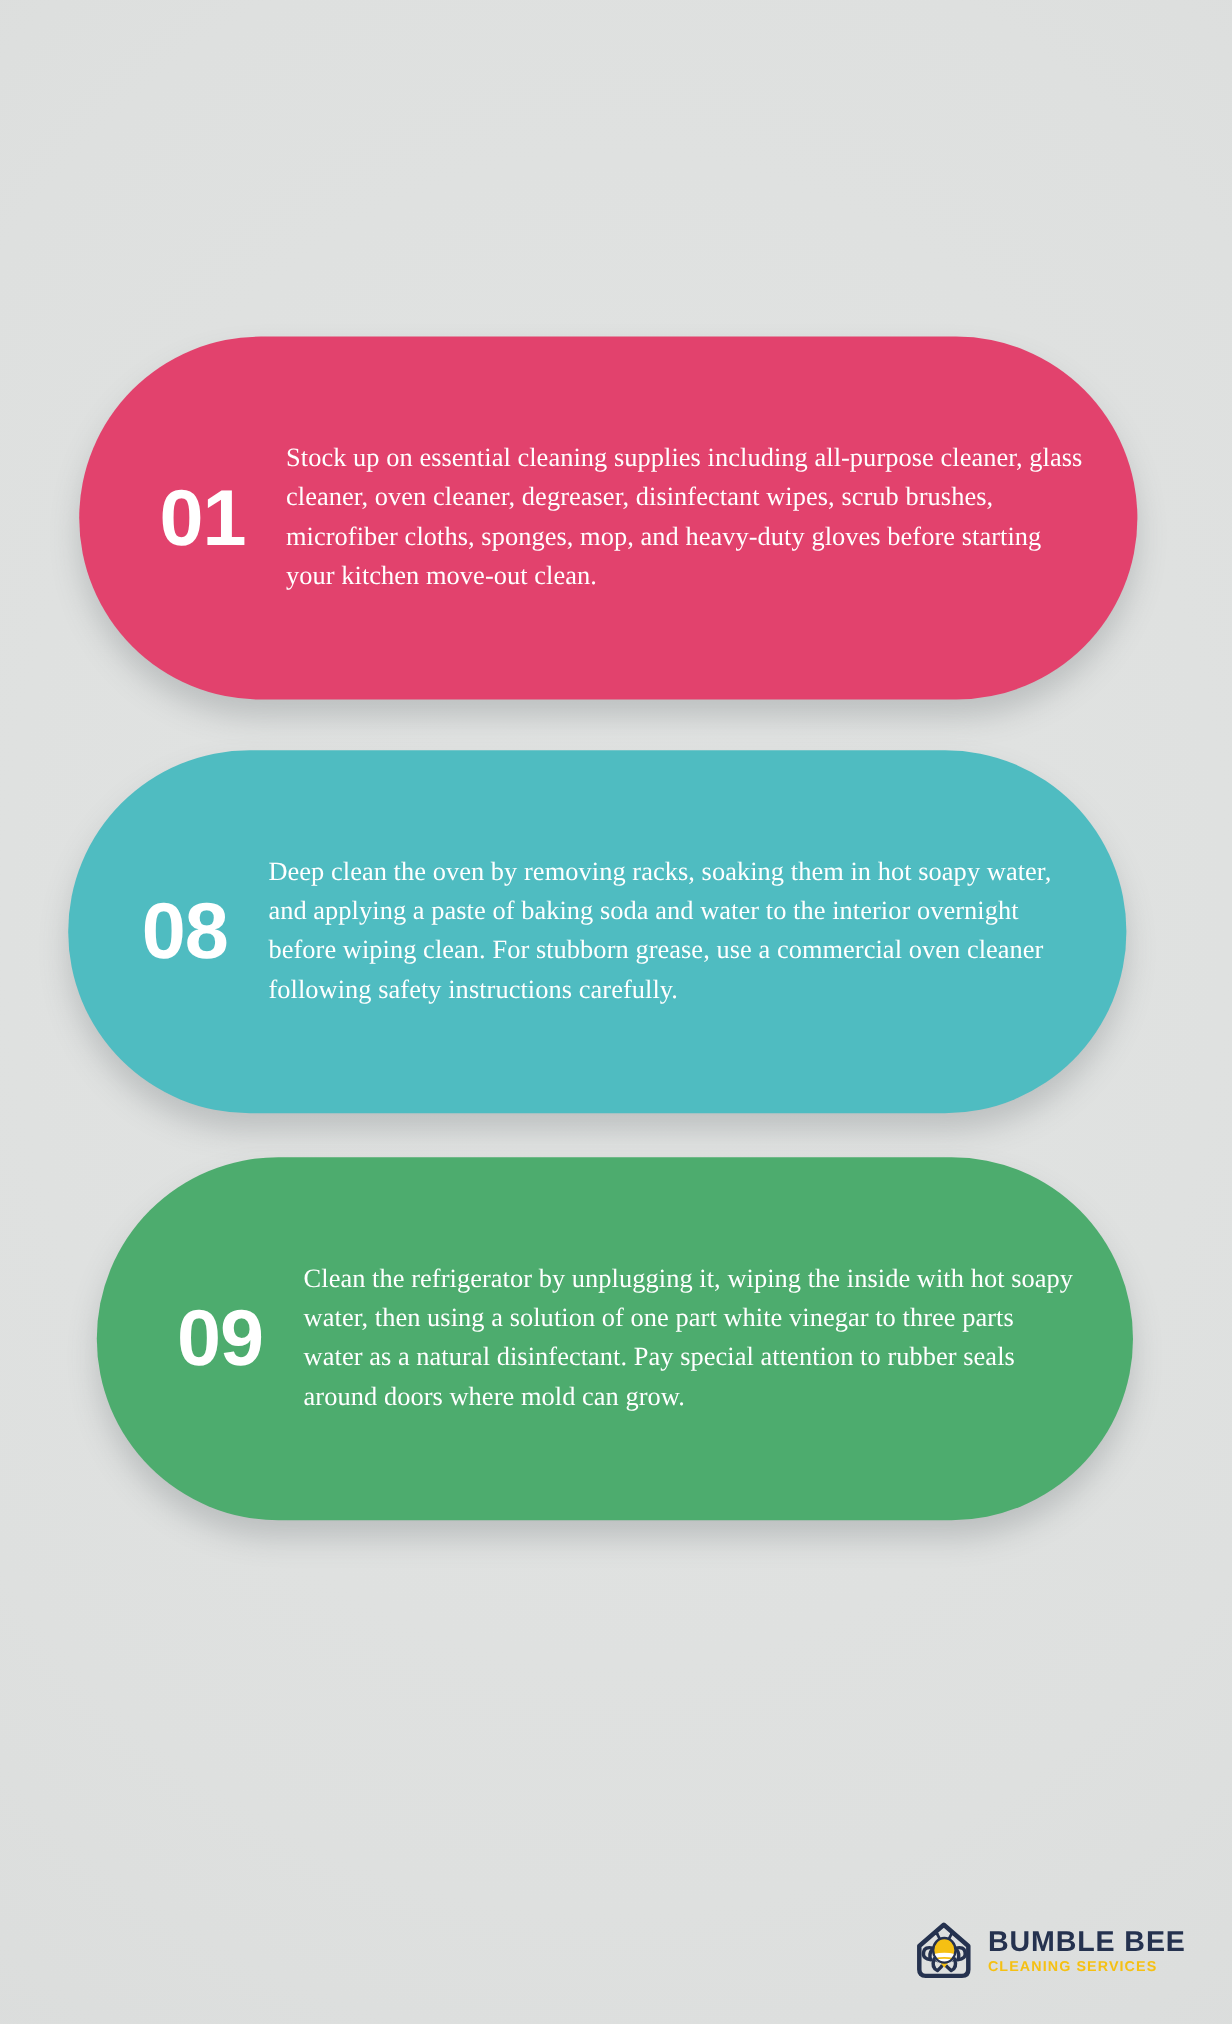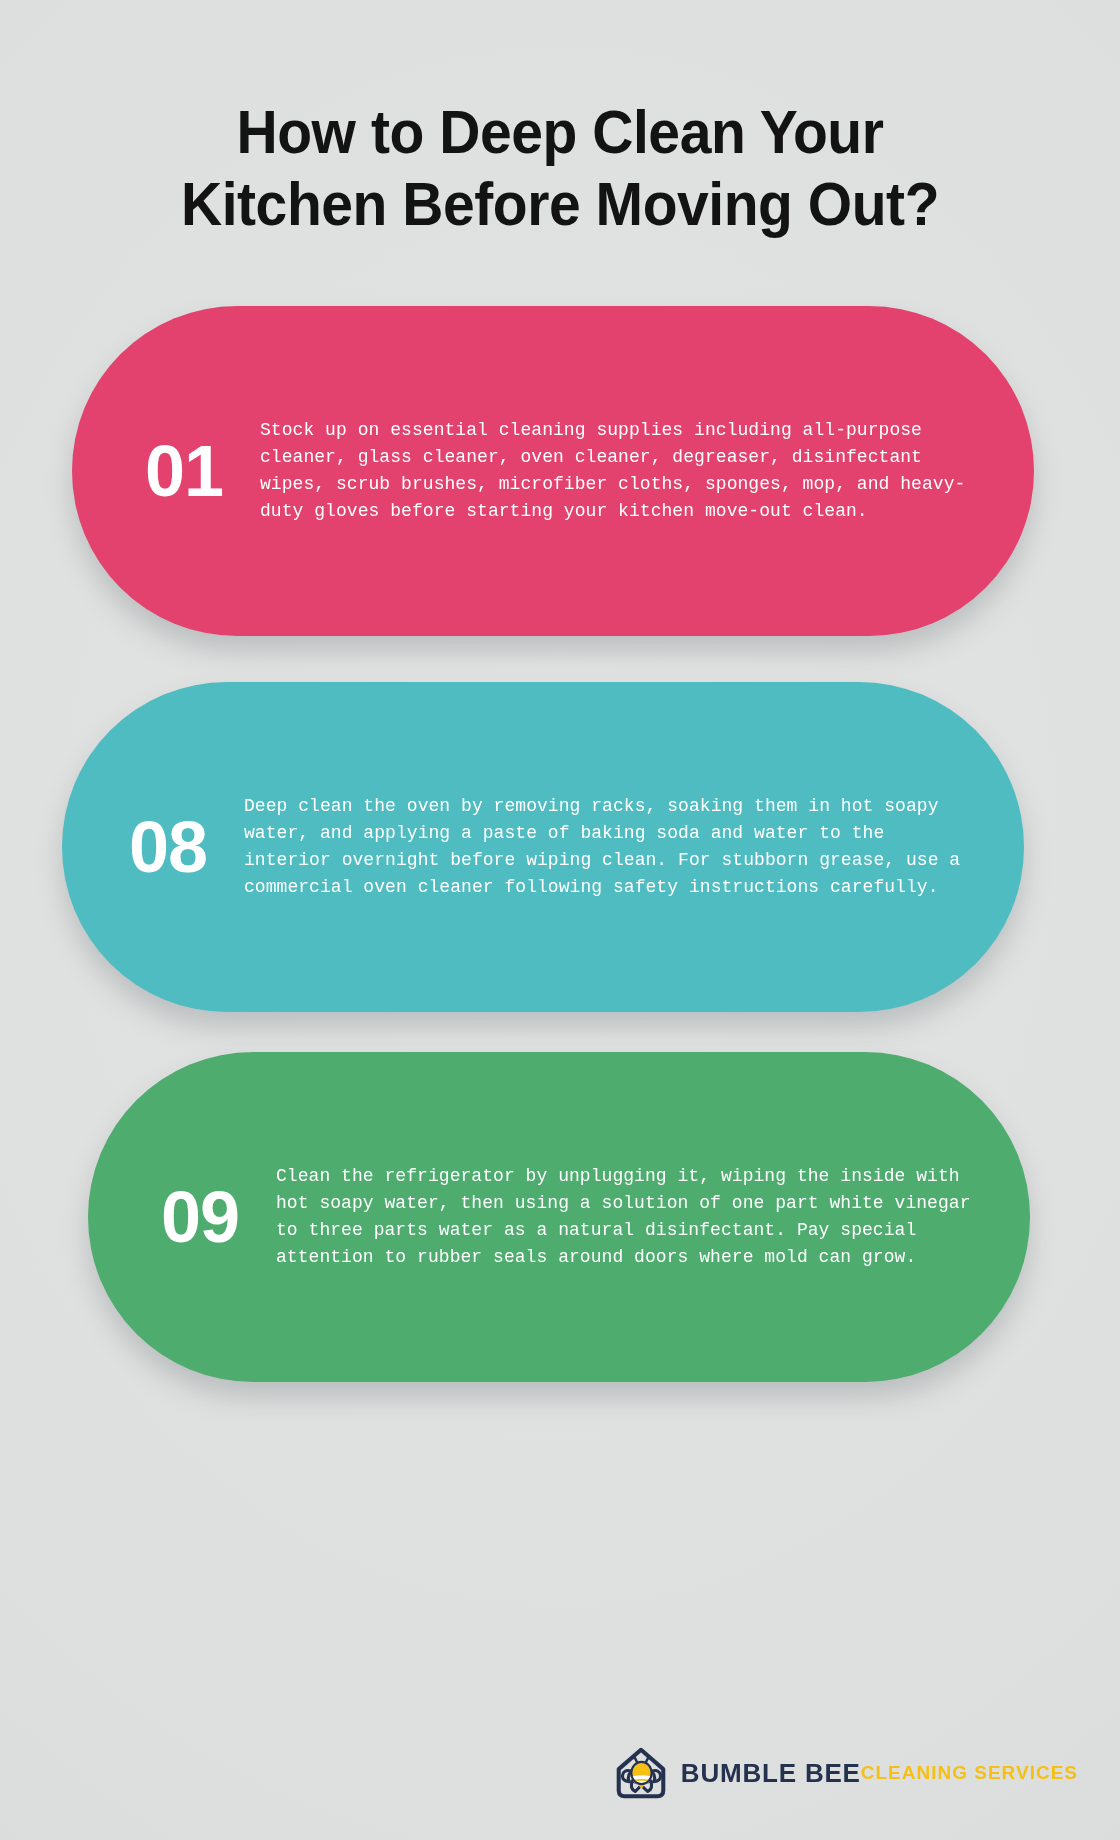--- a/index.html
+++ b/index.html
@@ -92,22 +92,22 @@
     font-weight: bold;
     font-size: 72px;
     line-height: 1;
     color: #ffffff;
     letter-spacing: -1px;
     user-select: none;
   }
 
   .card-text {
     flex: 1 1 auto;
-    font-family: Liberation Mono, monospace;
-    font-size: 18px;
+    font-family: Liberation Serif, serif;
+    font-size: 24px;
     line-height: 1.49;
     color: #ffffff;
     padding-right: 4px;
     letter-spacing: 0.05px;
   }
 
   
   .logo {
     position: absolute;
     right: 42px;
@@ -117,49 +117,45 @@
     gap: 9px;
   }
   .logo-mark {
     width: 62px;
     height: 62px;
     flex: 0 0 auto;
     display: block;
   }
   .logo-text {
     display: flex;
-    flex-direction: row;
+    flex-direction: column;
     justify-content: center;
     line-height: 1;
   }
   .logo-name {
     font-family: "Liberation Sans Narrow", "Liberation Sans", sans-serif;
     font-weight: bold;
     font-size: 26px;
     letter-spacing: 0.8px;
     color: #25324f;
   }
   .logo-tagline {
     font-family: "Liberation Sans Narrow", "Liberation Sans", sans-serif;
     font-weight: bold;
-    font-size: 19px;
+    font-size: 13px;
     letter-spacing: 1.0px;
     color: #f5c013;
     margin-top: 3px;
   }
 </style>
 </head>
 <body style="--bg: #dfe1e0;">
 
 <div class="page">
 
-  <div class="title-wrap">
-    <h1 class="title">How to Deep Clean Your
-Kitchen Before Moving Out?</h1>
-  </div>
 
   <div class="cards">
 
     <div class="card card-1" style="background: rgb(226, 66, 109);">
       <div class="card-number">01</div>
       <div class="card-text">Stock up on essential cleaning supplies including all-purpose cleaner, glass cleaner, oven cleaner, degreaser, disinfectant wipes, scrub brushes, microfiber cloths, sponges, mop, and heavy-duty gloves before starting your kitchen move-out clean.</div>
     </div>
 
     <div class="card card-2" style="background: rgb(79, 188, 193);">
       <div class="card-number">08</div>

